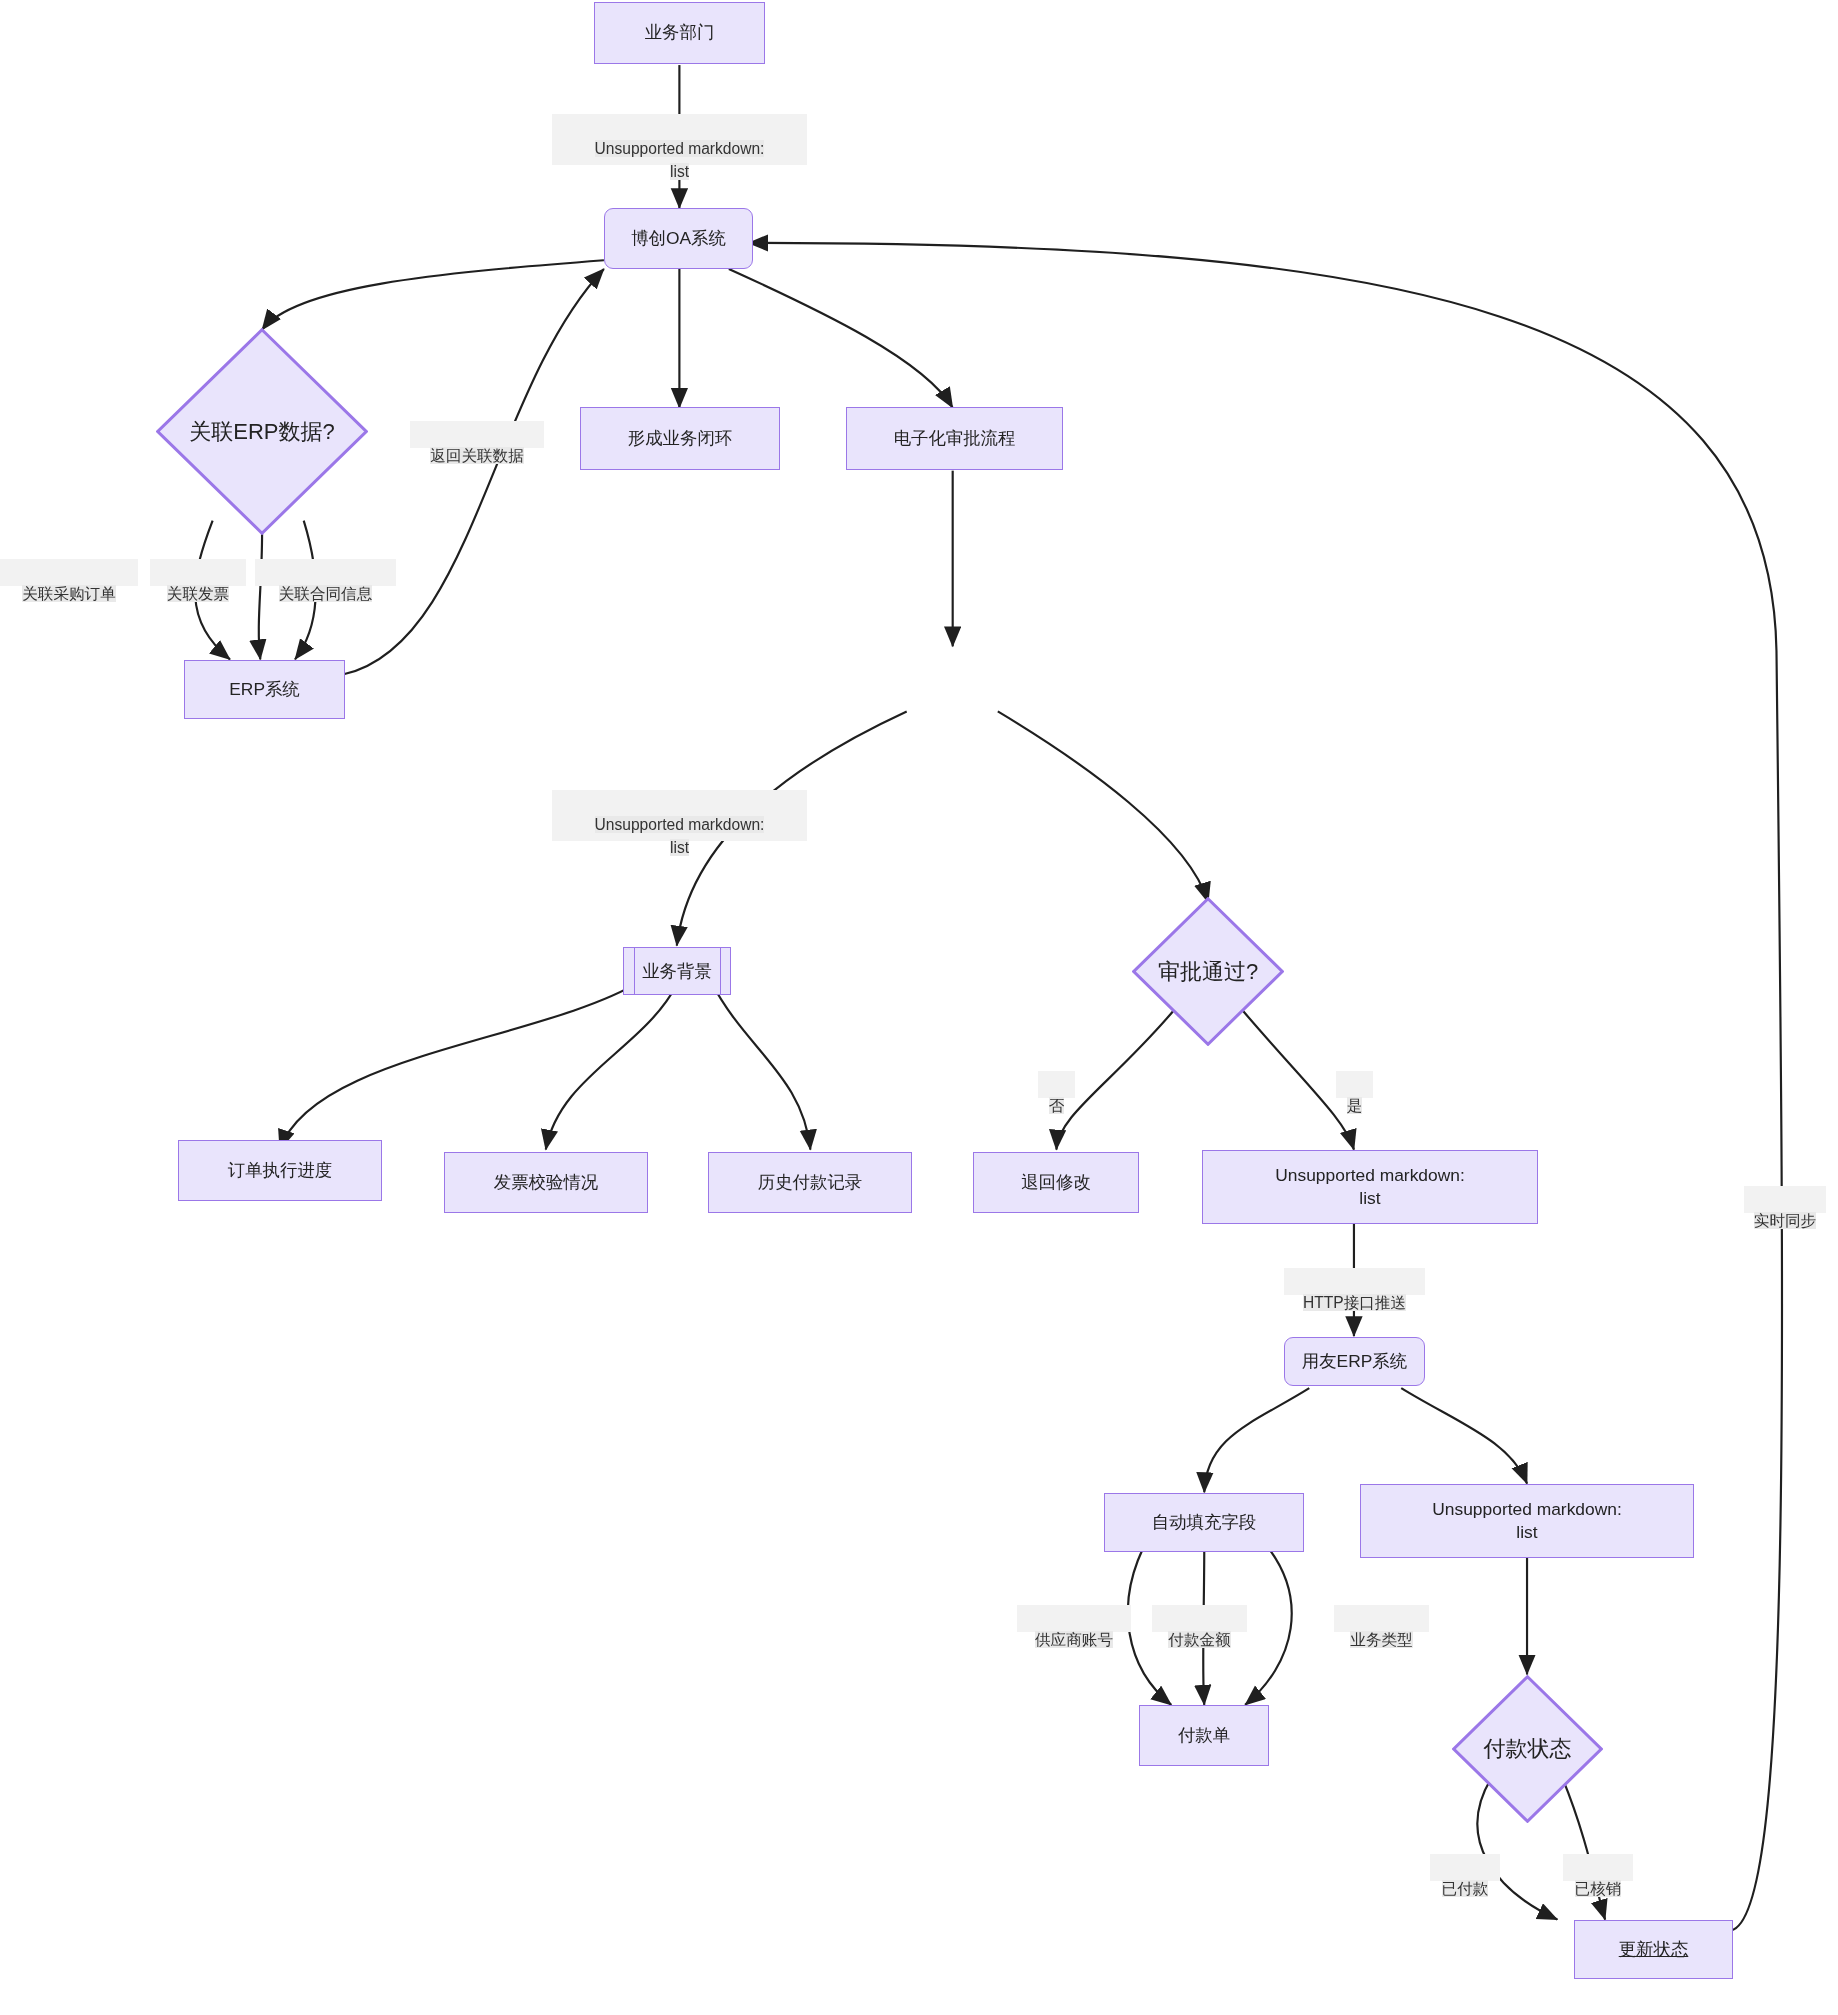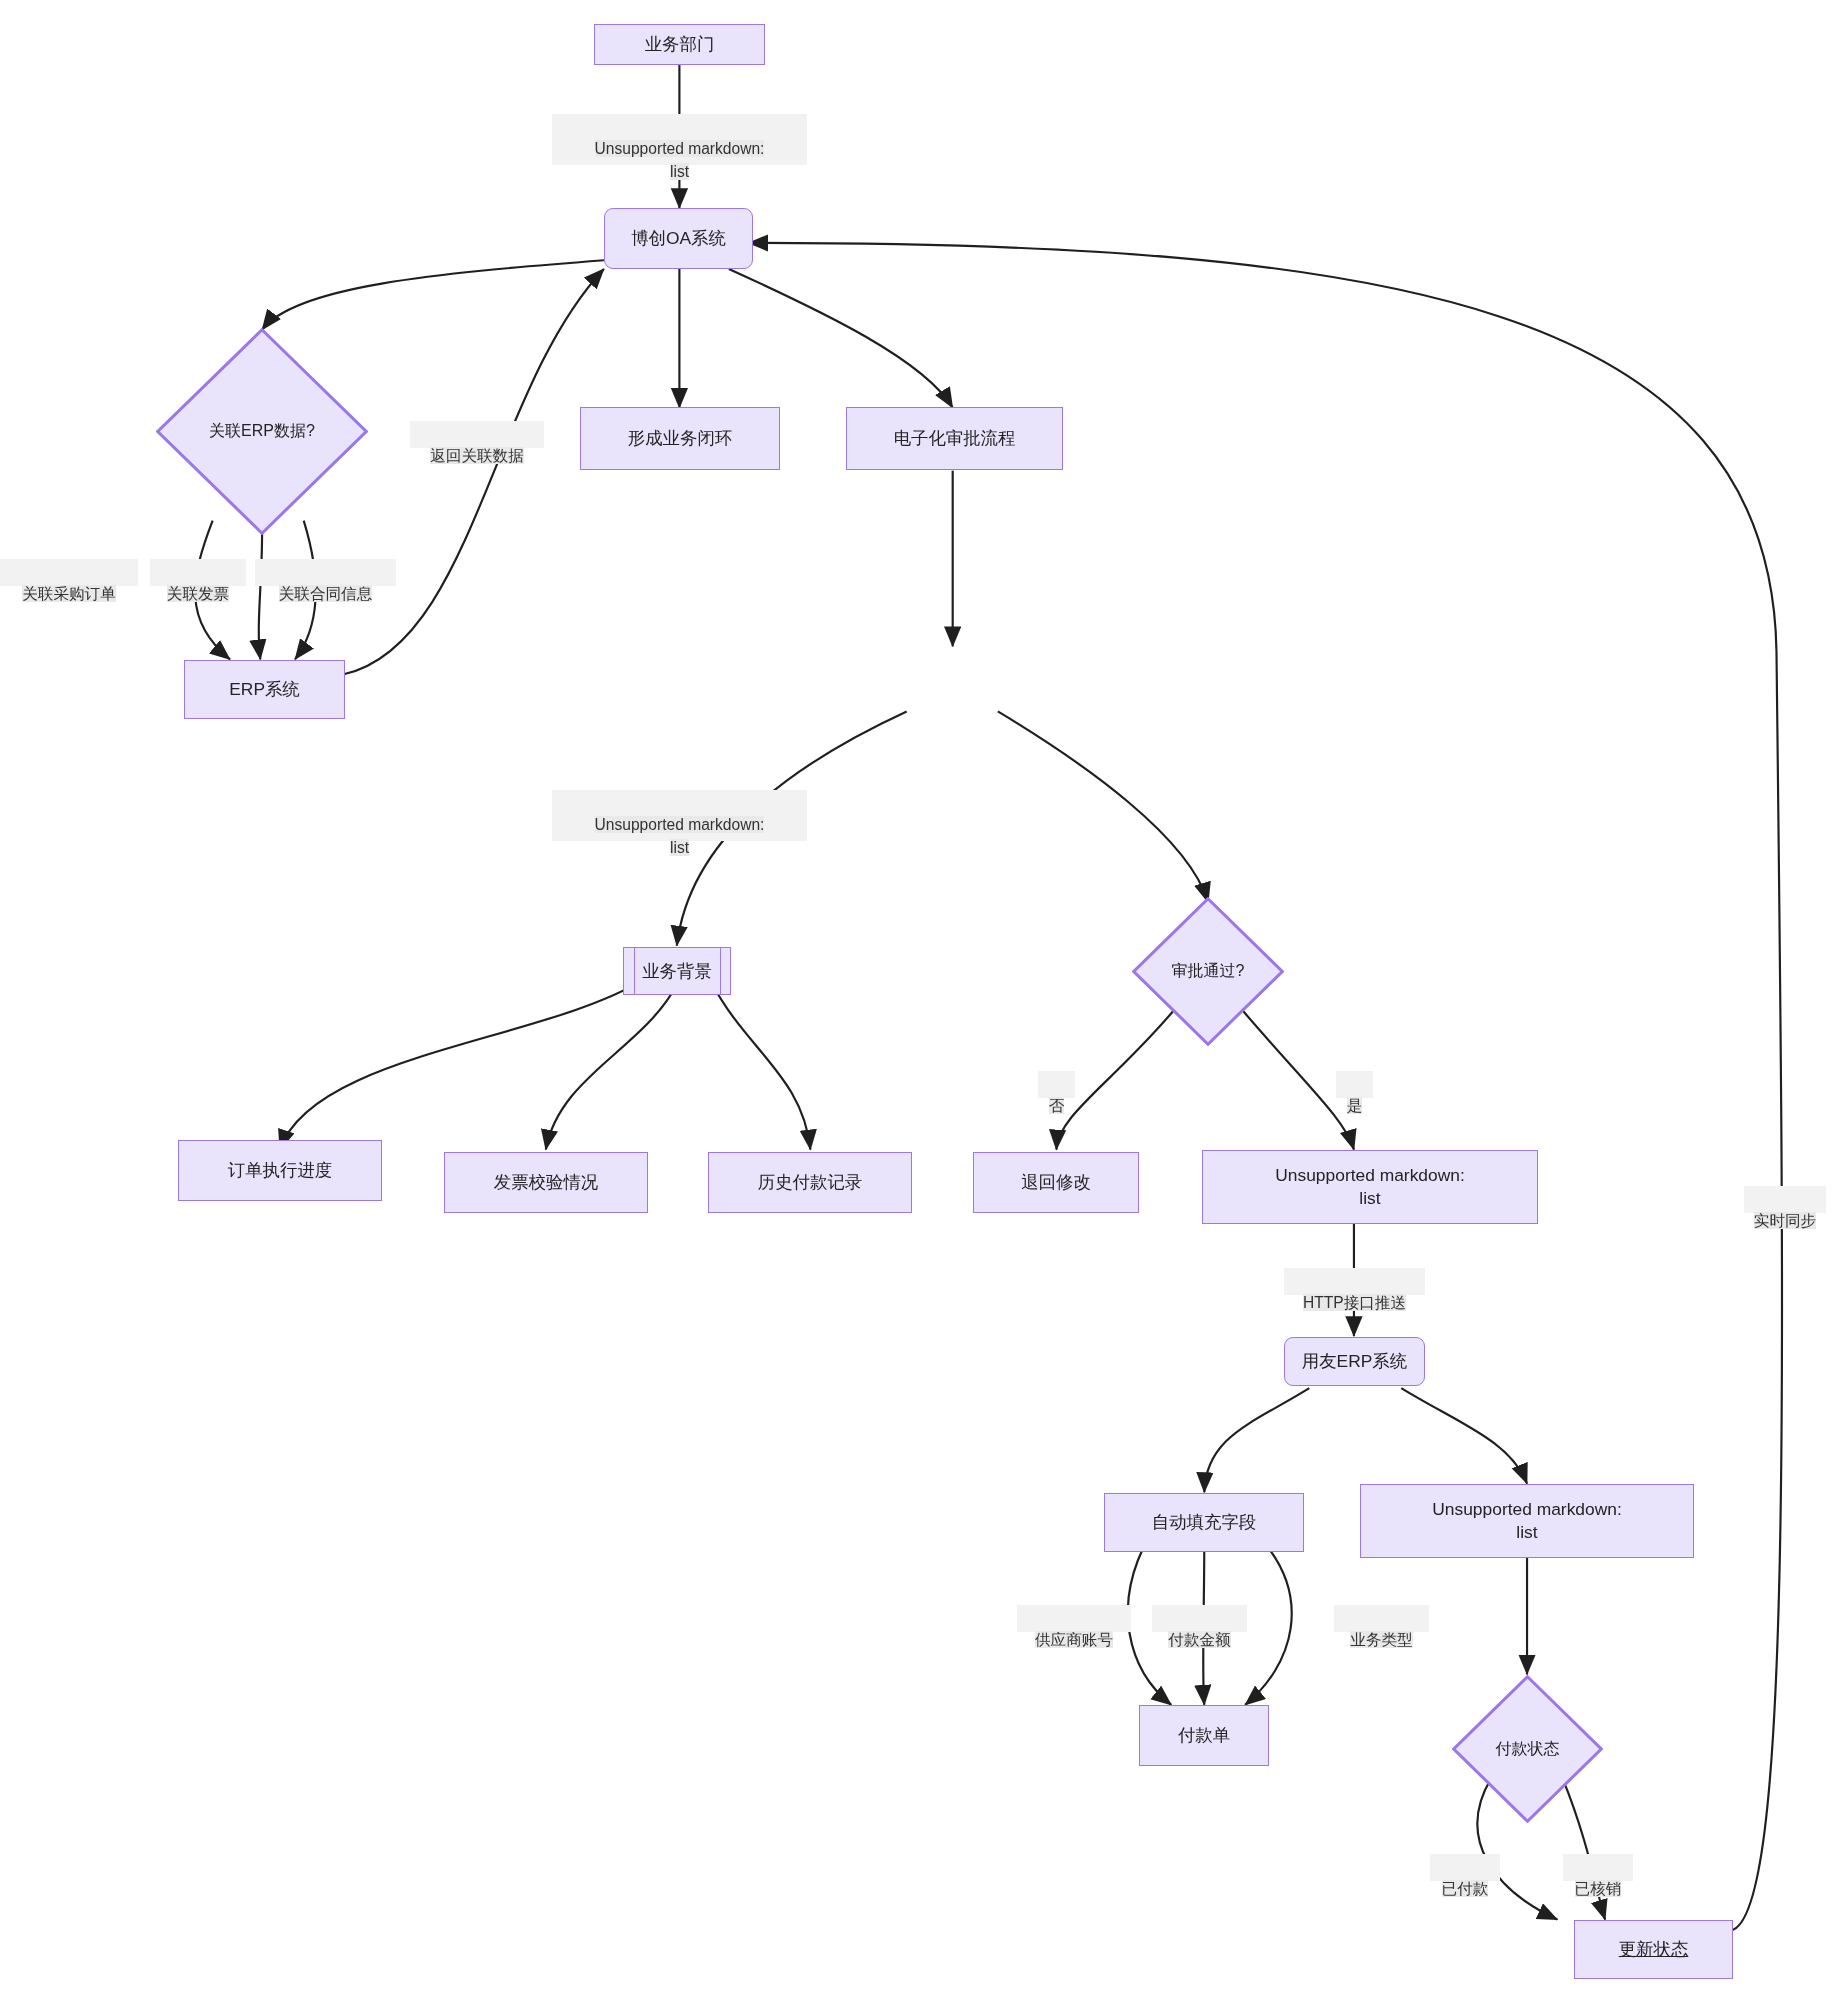--- a/index.html
+++ b/index.html
@@ -6,21 +6,21 @@
   body{font-family:"Liberation Sans","DejaVu Sans",sans-serif;}
   #canvas{position:relative;width:1839px;height:2015px;background:#ffffff;overflow:hidden;}
   #edges{position:absolute;left:0;top:0;width:1839px;height:2015px;}
   .node{position:absolute;box-sizing:border-box;background:#e9e4fc;border:1.7px solid #9b77e8;
         display:flex;align-items:center;justify-content:center;text-align:center;
         color:#232323;font-size:17.4px;line-height:1.35;}
   .node.round{border-radius:9px;}
   .node.multi{flex-direction:column;}
   .diamond{position:absolute;display:flex;align-items:center;justify-content:center;}
   .diamond .dshape{position:absolute;left:0;top:0;width:100%;height:100%;}
-  .diamond .dlabel{position:relative;z-index:2;font-size:16px;color:#232323;white-space:nowrap;text-align:center;}
+  .diamond .dlabel{position:relative;z-index:2;font-size:22px;color:#232323;white-space:nowrap;text-align:center;}
   .sub{position:absolute;box-sizing:border-box;background:#e9e4fc;border:1.7px solid #9b77e8;}
   .sub .ibar{position:absolute;top:0;bottom:0;width:0;border-left:1.7px solid #9b77e8;}
   .sub .stext{position:absolute;left:0;top:0;right:0;bottom:0;display:flex;align-items:center;
               justify-content:center;font-size:17.4px;color:#232323;}
   .elabel{position:absolute;background:#f2f2f2;color:#333333;font-size:15.6px;line-height:1.45;
           text-align:center;padding:1.3px 0;box-sizing:border-box;white-space:pre-line;}
   .elabel span{background:#e9e9e9;}
 </style>
 </head>
 <body>
@@ -77,21 +77,21 @@
 
       <path d="M3520,3580 C3520,3720 3520,3800 3520,3860"></path>
 
       <path d="M3440,4095 C3350,4240 3450,4360 3590,4425"></path>
       <path d="M3600,4095 C3660,4240 3680,4360 3700,4425"></path>
 
       <path d="M3990,4450 C4130,4420 4115,3200 4095,1500 C4080,700 3200,560 1725,560"></path>
     </g>
   </svg>
 
-  <div class="node" style="left:594px;top:24px;width:171px;height:41px;">
+  <div class="node" style="left:594px;top:2px;width:171px;height:62px;">
     <span>业务部门</span>
   </div>
 
   <div class="elabel" style="left:552px;top:114px;width:255px;height:51px;">
     <span>Unsupported markdown:
 list</span>
   </div>
 
   <div class="node round" style="left:604px;top:208px;width:149px;height:61px;">
     <span>博创OA系统</span>

